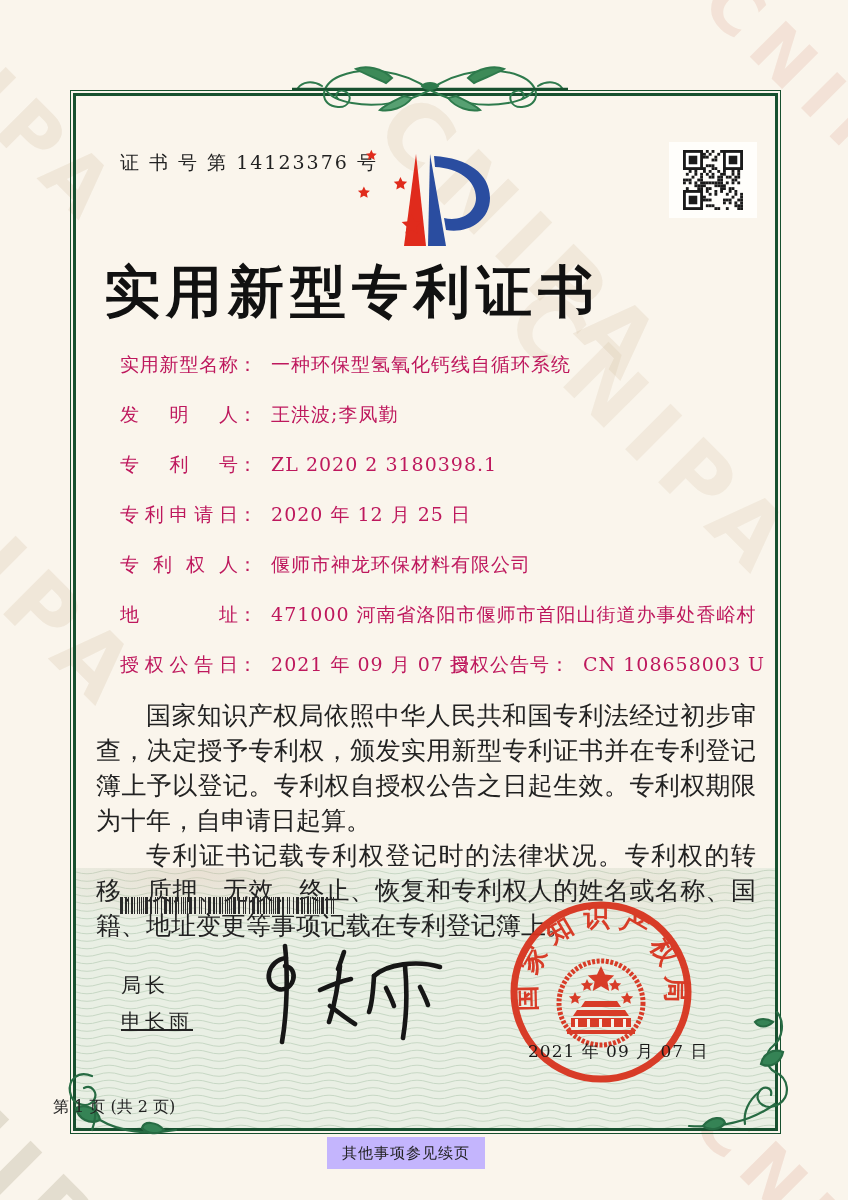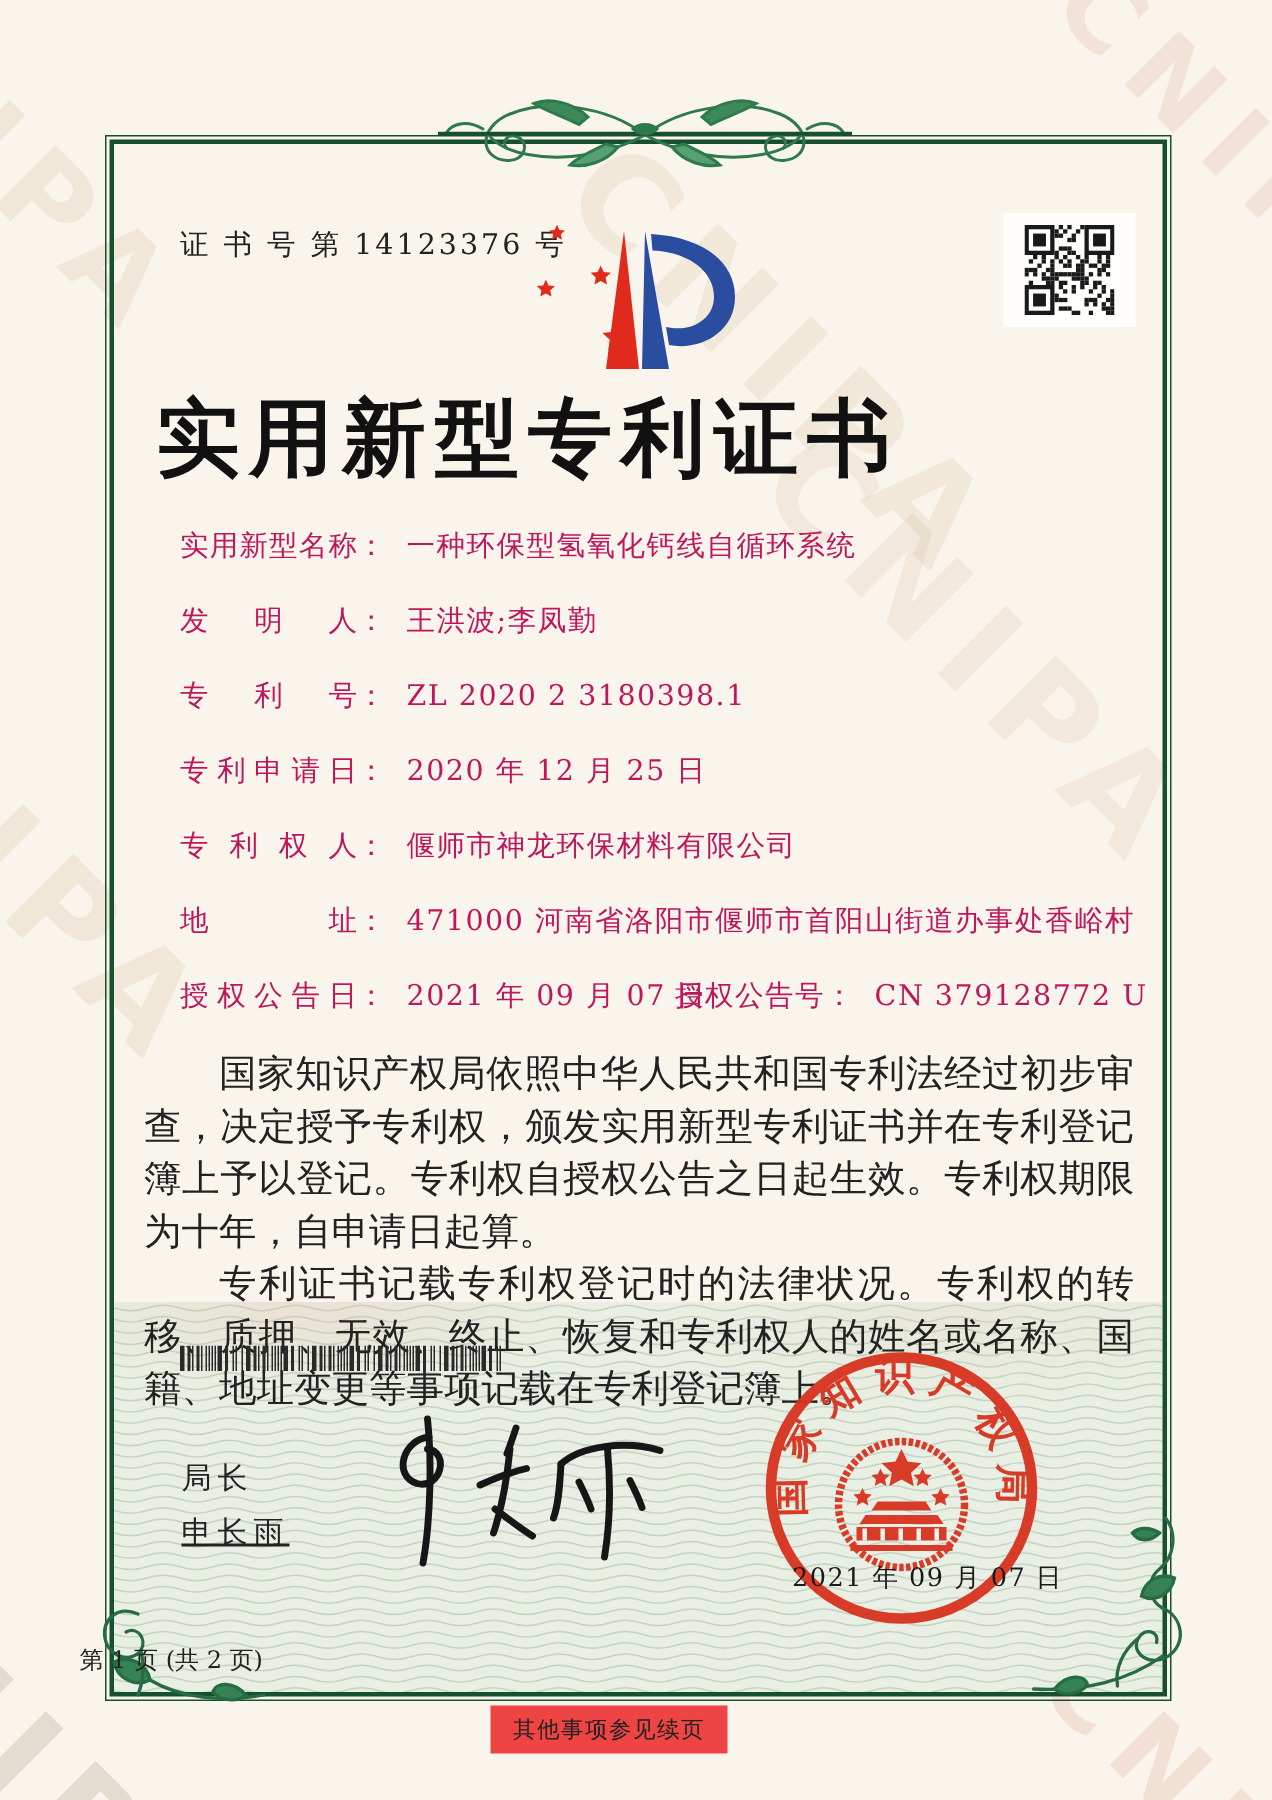--- a/index.html
+++ b/index.html
@@ -67,21 +67,21 @@
                font-family:Liberation Serif, serif; letter-spacing:4px;}
   .sig-name  { position:absolute; z-index:3; left:121px; top:1008px; font-size:20px; color:#222;
                font-family:"DejaVu Sans","Liberation Sans",sans-serif; letter-spacing:4px;text-decoration:underline;}
   .sig-hand  { position:absolute; z-index:4; left:252px; top:942px; }
   .seal { position:absolute; z-index:4; left:509px; top:900px; width:184px; height:184px; opacity:.95; }
   .seal-date { position:absolute; z-index:5; left:528px; top:1040px; width:160px;
                font-size:17px; color:#1a1a1a; letter-spacing:1px; white-space:nowrap; }
   .page-num { position:absolute; z-index:3; left:72px; width:704px; top:1097px; text-align:left;
               font-size:16px; color:#222; transform:translateX(-19px); }
   .note-box { position:absolute; z-index:3; left:327px; top:1137px; width:158px; height:32px;
-              background:#ef4444; display:flex; align-items:center; justify-content:center;
+              background:#c4b5fd; display:flex; align-items:center; justify-content:center;
               font-size:15px; color:#222; letter-spacing:1px; }
   
   .orn { position:absolute; z-index:3; pointer-events:none; }
   .orn-top { left:292px; top:60px; }
   .orn-bl { left:66px;  top:1068px; }
   .orn-br { left:681px; top:1008px; transform:scaleX(-1); }
 </style>
 </head>
 <body>
 
@@ -350,21 +350,21 @@
     </div>
     <div class="frow">
       <span class="flabel">地址</span><span class="fcolon">：</span>
       <span class="fvalue">471000 河南省洛阳市偃师市首阳山街道办事处香峪村</span>
     </div>
     <div class="grant-row">
       <span class="flabel">授权公告日</span><span class="fcolon">：</span>
       <span class="fvalue">2021 年 09 月 07 日</span>
       <span class="pair2">
         <span class="glabel">授权公告号</span><span>：</span>
-        <span class="fvalue">CN 379128772 U</span>
+        <span class="fvalue">CN 108658003 U</span>
       </span>
     </div>
   </div>
 
   <div class="body-text">
     <p>国家知识产权局依照中华人民共和国专利法经过初步审查，决定授予专利权，颁发实用新型专利证书并在专利登记簿上予以登记。专利权自授权公告之日起生效。专利权期限为十年，自申请日起算。</p>
     <p>专利证书记载专利权登记时的法律状况。专利权的转移、质押、无效、终止、恢复和专利权人的姓名或名称、国籍、地址变更等事项记载在专利登记簿上。</p>
   </div>
 
   <svg class="barcode" id="barcode" width="218" height="17" viewBox="0 0 218 17" fill="#2a2a2a">

